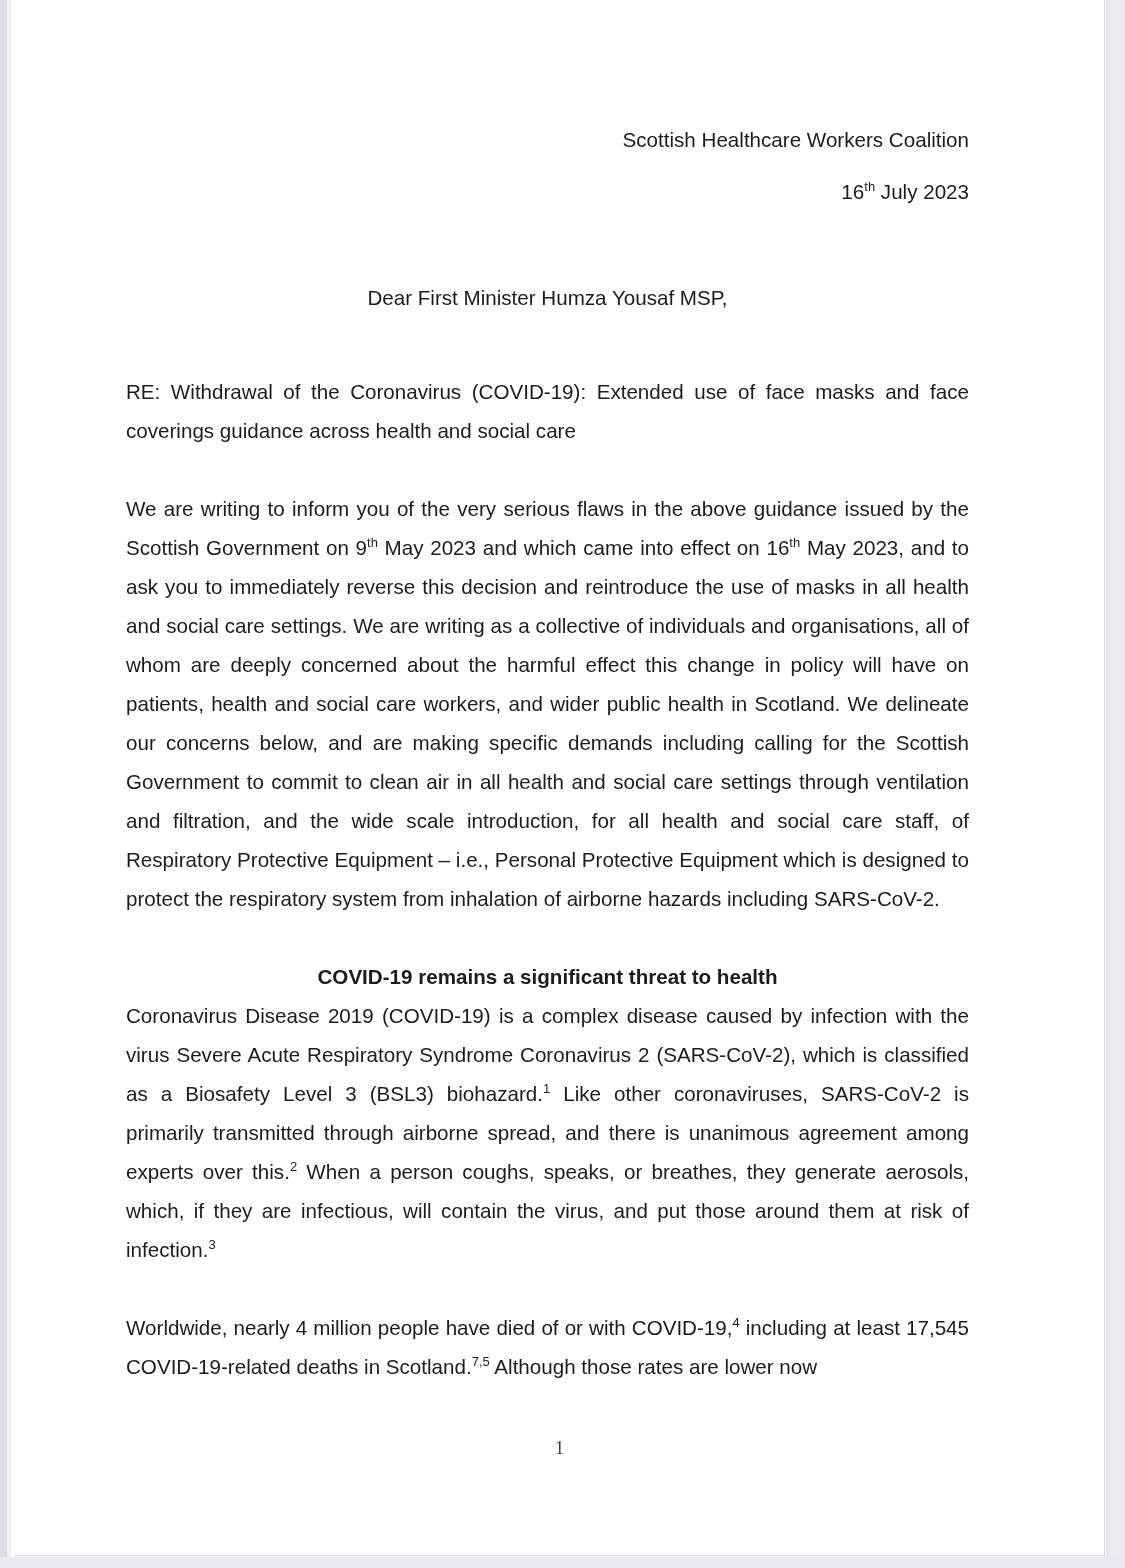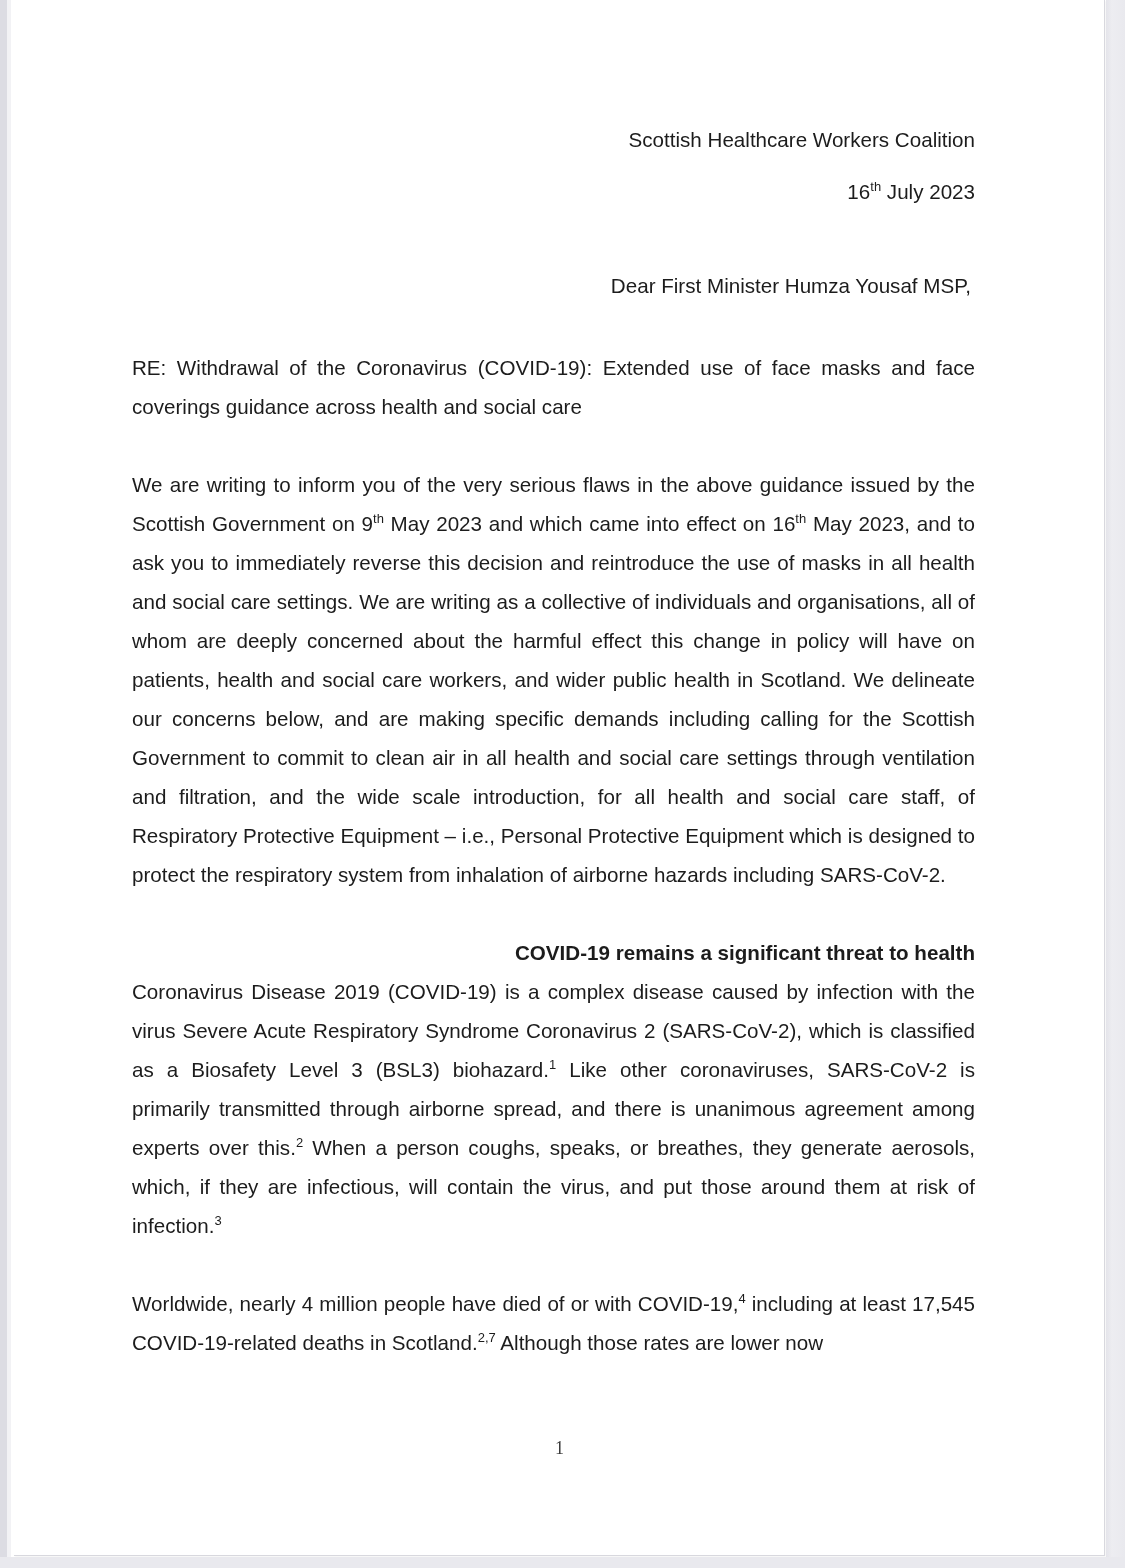--- a/index.html
+++ b/index.html
@@ -52,52 +52,52 @@
     left: 0;
     top: 1557px;
     width: 1125px;
     height: 11px;
     background: #e9e9ee;
   }
 
   
   .content {
     position: absolute;
-    left: 118px;          
+    left: 112px;          
     top: 120px;
     width: 843px;
     color: #1c1c1c;
     font-size: 20.6px;
     line-height: 39px;
   }
 
   .hdr-line {
     text-align: right;
     margin: 0 0 12.5px 0;
     white-space: nowrap;
   }
   .hdr-line.last { margin-bottom: 12px; }
 
   .salutation {
-    margin: 4px;
-    text-align: right;
+    margin: 16px;
+    text-align: center;
   }
 
   p.body-par {
     margin: 0;
     text-align: justify;
     text-justify: inter-word;
   }
   p.body-par.bold {
     font-weight: normal;
   }
   .heading {
     margin: 0;
     font-weight: bold;
-    text-align: right;
+    text-align: center;
   }
 
   .spacer { height: 39px; }
 
   sup {
     font-size: 0.63em;
     vertical-align: super;
     line-height: 0;
   }
 
@@ -139,21 +139,21 @@
       <p class="body-par"><span>We are writing to inform you of the very serious flaws in the above guidance issued by the Scottish Government on 9</span><sup>th</sup><span> May 2023 and which came into effect on 16</span><sup>th</sup><span> May 2023, and to ask you to immediately reverse this decision and reintroduce the use of masks in all health and social care settings.  We are writing as a collective of individuals and organisations, all of whom are deeply concerned about the harmful effect this change in policy will have on patients, health and social care workers, and wider public health in Scotland.  We delineate our concerns below, and are making specific demands including calling for the Scottish Government to commit to clean air in all health and social care settings through ventilation and filtration, and the wide scale introduction, for all health and social care staff, of Respiratory Protective Equipment – i.e., Personal Protective Equipment which is designed to protect the respiratory system from inhalation of airborne hazards including SARS-CoV-2.</span></p>
 
       <div class="spacer"></div>
 
       <p class="heading">COVID-19 remains a significant threat to health</p>
 
       <p class="body-par"><span>Coronavirus Disease 2019 (COVID-19) is a complex disease caused by infection with the virus Severe Acute Respiratory Syndrome Coronavirus 2 (SARS-CoV-2), which is classified as a Biosafety Level 3 (BSL3) biohazard.</span><sup>1</sup><span>  Like other coronaviruses, SARS-CoV-2 is primarily transmitted through airborne spread, and there is unanimous agreement among experts over this.</span><sup>2</sup><span> When a person coughs, speaks, or breathes, they generate aerosols, which, if they are infectious, will contain the virus, and put those around them at risk of infection.</span><sup>3</sup></p>
 
       <div class="spacer"></div>
 
-      <p class="body-par"><span>Worldwide, nearly 4 million people have died of or with COVID-19,</span><sup>4</sup><span> including at least 17,545 COVID-19-related deaths in Scotland.</span><sup>2,7</sup><span>  Although those rates are lower now</span></p>
+      <p class="body-par"><span>Worldwide, nearly 4 million people have died of or with COVID-19,</span><sup>4</sup><span> including at least 17,545 COVID-19-related deaths in Scotland.</span><sup>7,5</sup><span>  Although those rates are lower now</span></p>
 
     </div>
 
     <div class="page-number">1</div>
 
   </div>
 
   <div class="page-shadow-r"></div>
   <div class="page-shadow-b"></div>
 

